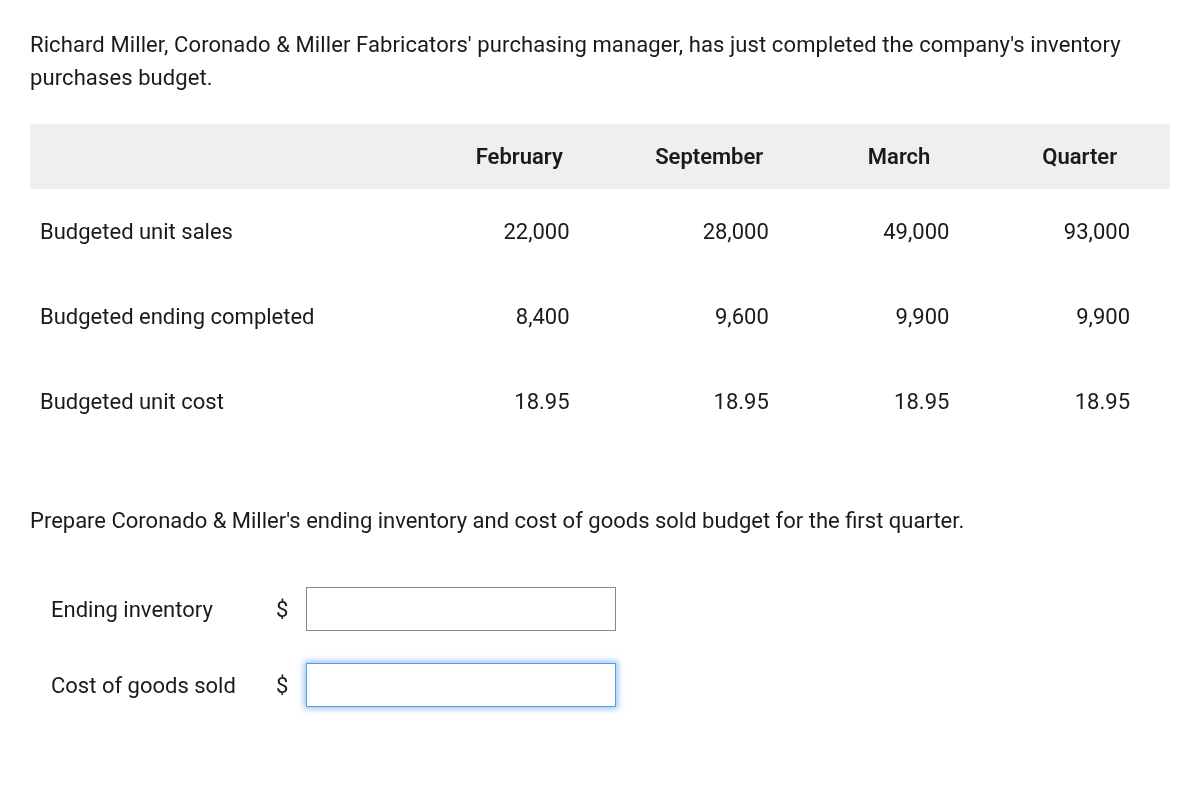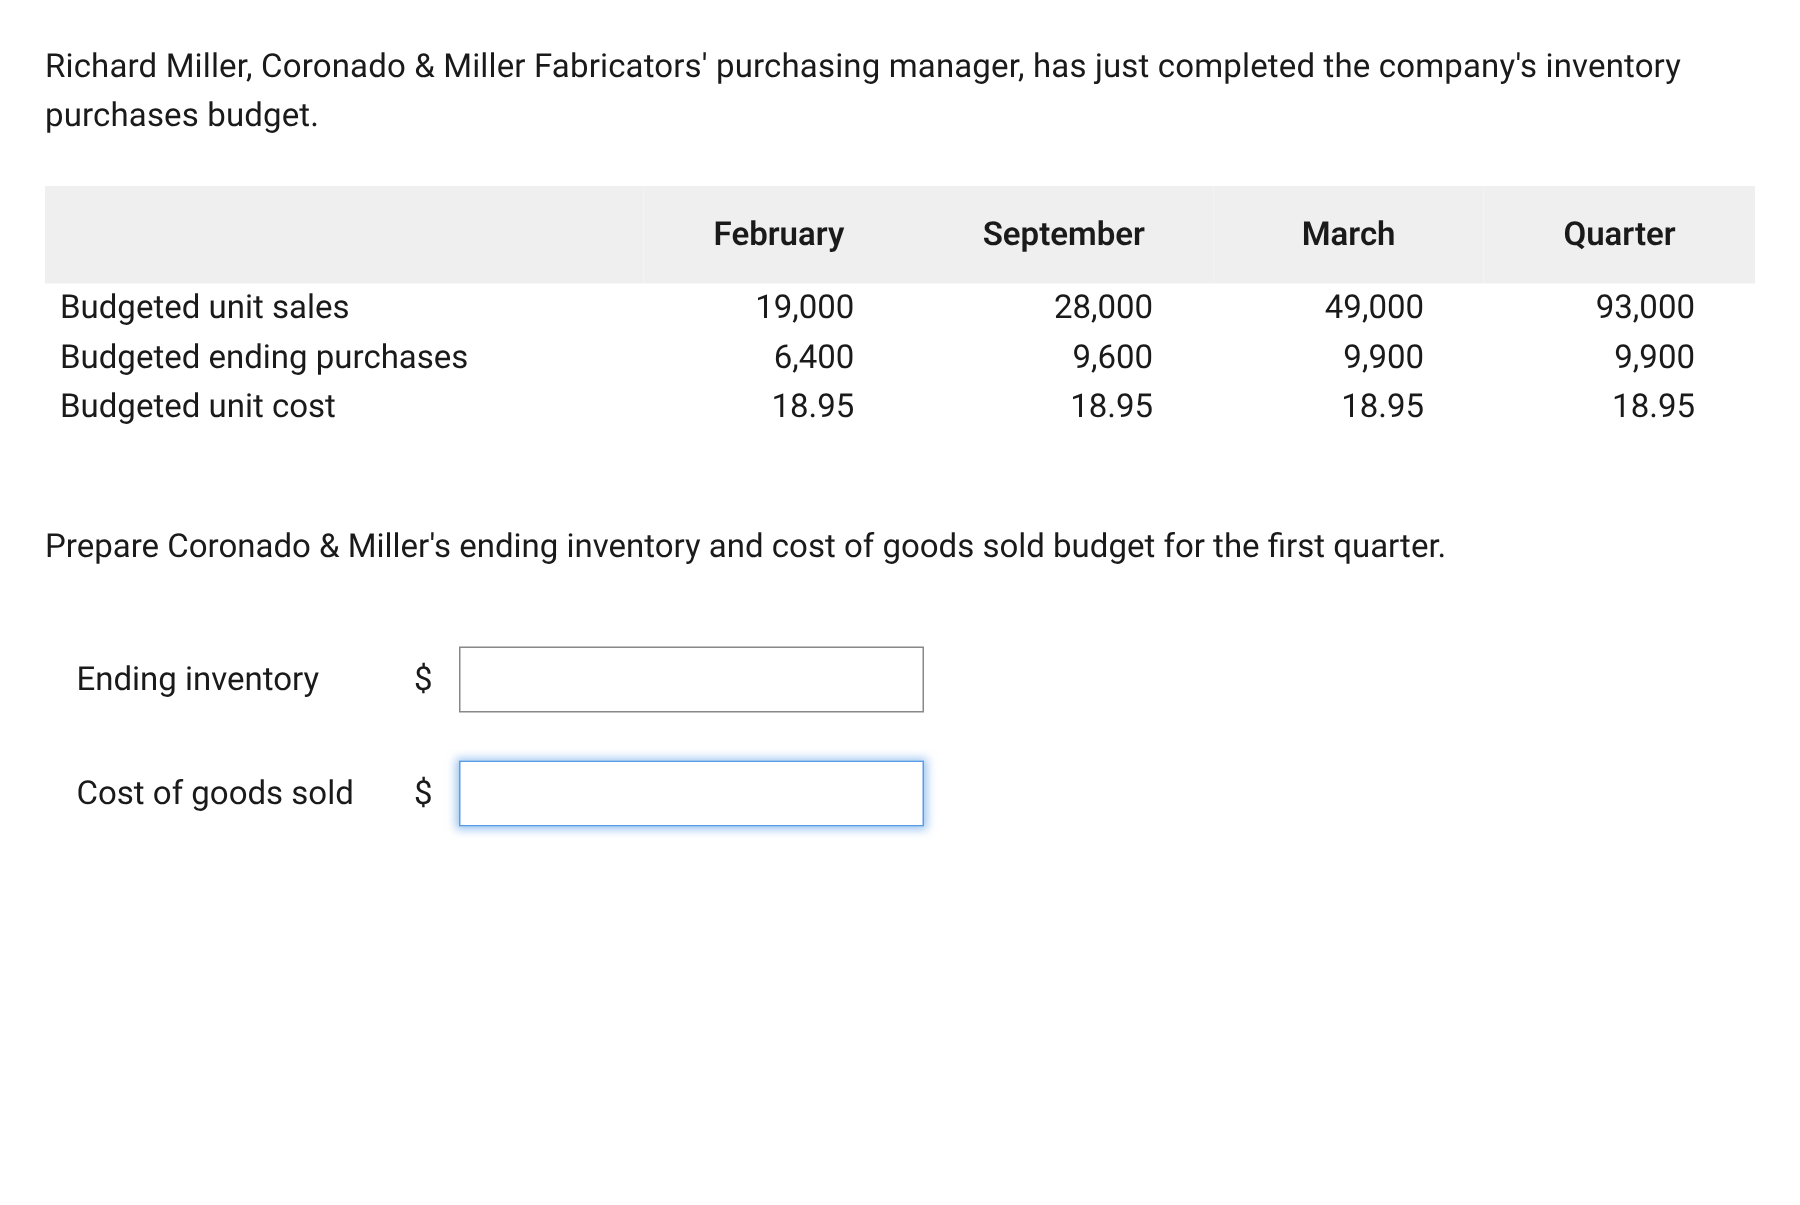--- a/index.html
+++ b/index.html
@@ -30,21 +30,21 @@
     th {
       text-align: center;
       font-weight: 600;
       padding: 16px 10px;
     }
     th:first-child {
       text-align: left;
       width: 35%;
     }
     td {
-      padding: 0 10px;
+      padding: 26px 10px;
       text-align: right;
     }
     td:first-child {
       text-align: left;
     }
     td.num {
       padding-right: 40px;
     }
     .instruction {
       margin-bottom: 50px;
@@ -85,28 +85,28 @@
       <th></th>
       <th>February</th>
       <th>September</th>
       <th>March</th>
       <th>Quarter</th>
     </tr>
   </thead>
   <tbody>
     <tr>
       <td>Budgeted unit sales</td>
-      <td class="num">19,000</td>
+      <td class="num">22,000</td>
       <td class="num">28,000</td>
       <td class="num">49,000</td>
       <td class="num">93,000</td>
     </tr>
     <tr>
-      <td>Budgeted ending purchases</td>
-      <td class="num">6,400</td>
+      <td>Budgeted ending completed</td>
+      <td class="num">8,400</td>
       <td class="num">9,600</td>
       <td class="num">9,900</td>
       <td class="num">9,900</td>
     </tr>
     <tr>
       <td>Budgeted unit cost</td>
       <td class="num">18.95</td>
       <td class="num">18.95</td>
       <td class="num">18.95</td>
       <td class="num">18.95</td>

